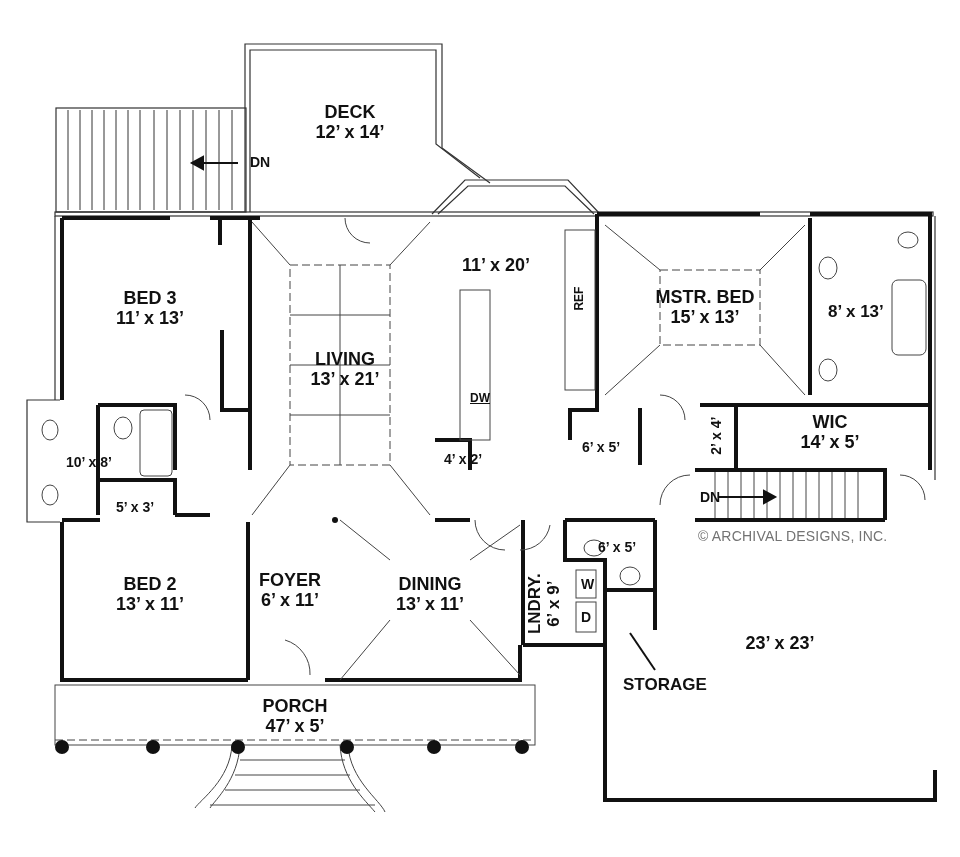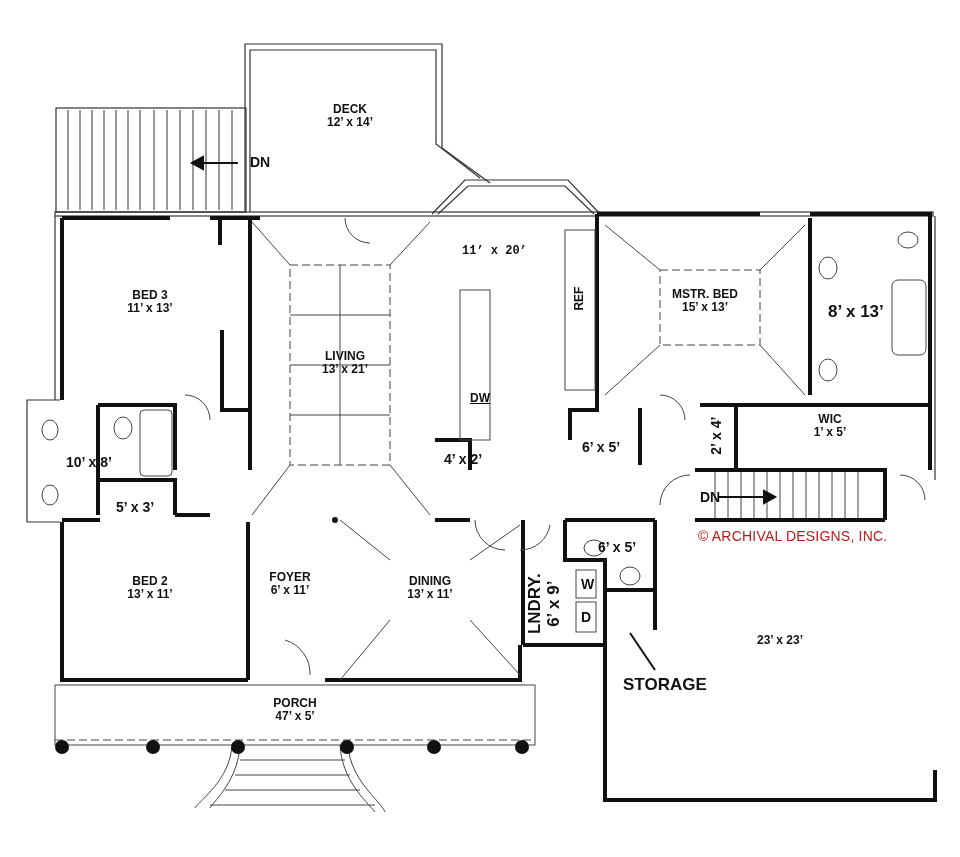--- a/index.html
+++ b/index.html
@@ -1,23 +1,23 @@
 <!DOCTYPE html>
 <html><head>
 <meta charset="utf-8">
 <style>
   html, body { margin:0; padding:0; background:#ffffff; }
   body { width:960px; height:857px; position:relative; overflow:hidden; font-family:"Liberation Sans", sans-serif; }
   svg { position:absolute; left:0; top:0; }
   .lbl { position:absolute; text-align:center; font-weight:bold; color:#111; font-family:"Liberation Sans", sans-serif; line-height:1.1; white-space:nowrap; }
-  .big { font-size:12px; }
+  .big { font-size:18px; }
   .med { font-size:17px; }
   .sm { font-size:14px; }
   .xs { font-size:12px; }
-  .copy { position:absolute; font-size:14px; color:#b91c1c; font-family:"Liberation Sans", sans-serif; letter-spacing:0.2px; white-space:nowrap; }
+  .copy { position:absolute; font-size:14px; color:#737373; font-family:"Liberation Sans", sans-serif; letter-spacing:0.2px; white-space:nowrap; }
   .rot { transform:rotate(-90deg); transform-origin:center; }
 </style>
 </head>
 <body>
 
 <svg width="960" height="857" viewBox="0 0 960 857">
   <g fill="none" stroke="#333" stroke-width="1.2">
 
     <polyline points="245,212 245,44 442,44 442,148 490,183"></polyline>
     <polyline points="250,212 250,50 436,50 436,144 480,178"></polyline>
@@ -183,35 +183,35 @@
     <polygon points="775,497 764,491 764,503"></polygon>
   </g>
 </svg>
 
 <div class="lbl big" style="left:300px;top:103px;width:100px;">
   <div>DECK</div>
   <div>12’ x 14’</div>
 </div>
 <div class="lbl sm" style="left:250px;top:155px;">DN</div>
 
-<div class="lbl big" style="left:462px;top:245px;font-family:Liberation Mono, monospace;">11’ x 20’</div>
+<div class="lbl big" style="left:462px;top:256px;">11’ x 20’</div>
 <div class="lbl xs rot" style="left:568px;top:292px;">REF</div>
 <div class="lbl xs" style="left:470px;top:392px;text-decoration:underline;">DW</div>
 <div class="lbl sm" style="left:444px;top:452px;">4’ x 2’</div>
 <div class="lbl sm" style="left:582px;top:440px;">6’ x 5’</div>
 
 <div class="lbl big" style="left:630px;top:288px;width:150px;">
   <div>MSTR. BED</div>
   <div>15’ x 13’</div>
 </div>
 <div class="lbl med" style="left:828px;top:303px;">8’ x 13’</div>
 <div class="lbl sm rot" style="left:698px;top:428px;">2’ x 4’</div>
 <div class="lbl big" style="left:790px;top:413px;width:80px;">
   <div>WIC</div>
-  <div>1’ x 5’</div>
+  <div>14’ x 5’</div>
 </div>
 
 <div class="lbl big" style="left:100px;top:289px;width:100px;">
   <div>BED 3</div>
   <div>11’ x 13’</div>
 </div>
 <div class="lbl big" style="left:295px;top:350px;width:100px;">
   <div>LIVING</div>
   <div>13’ x 21’</div>
 </div>

